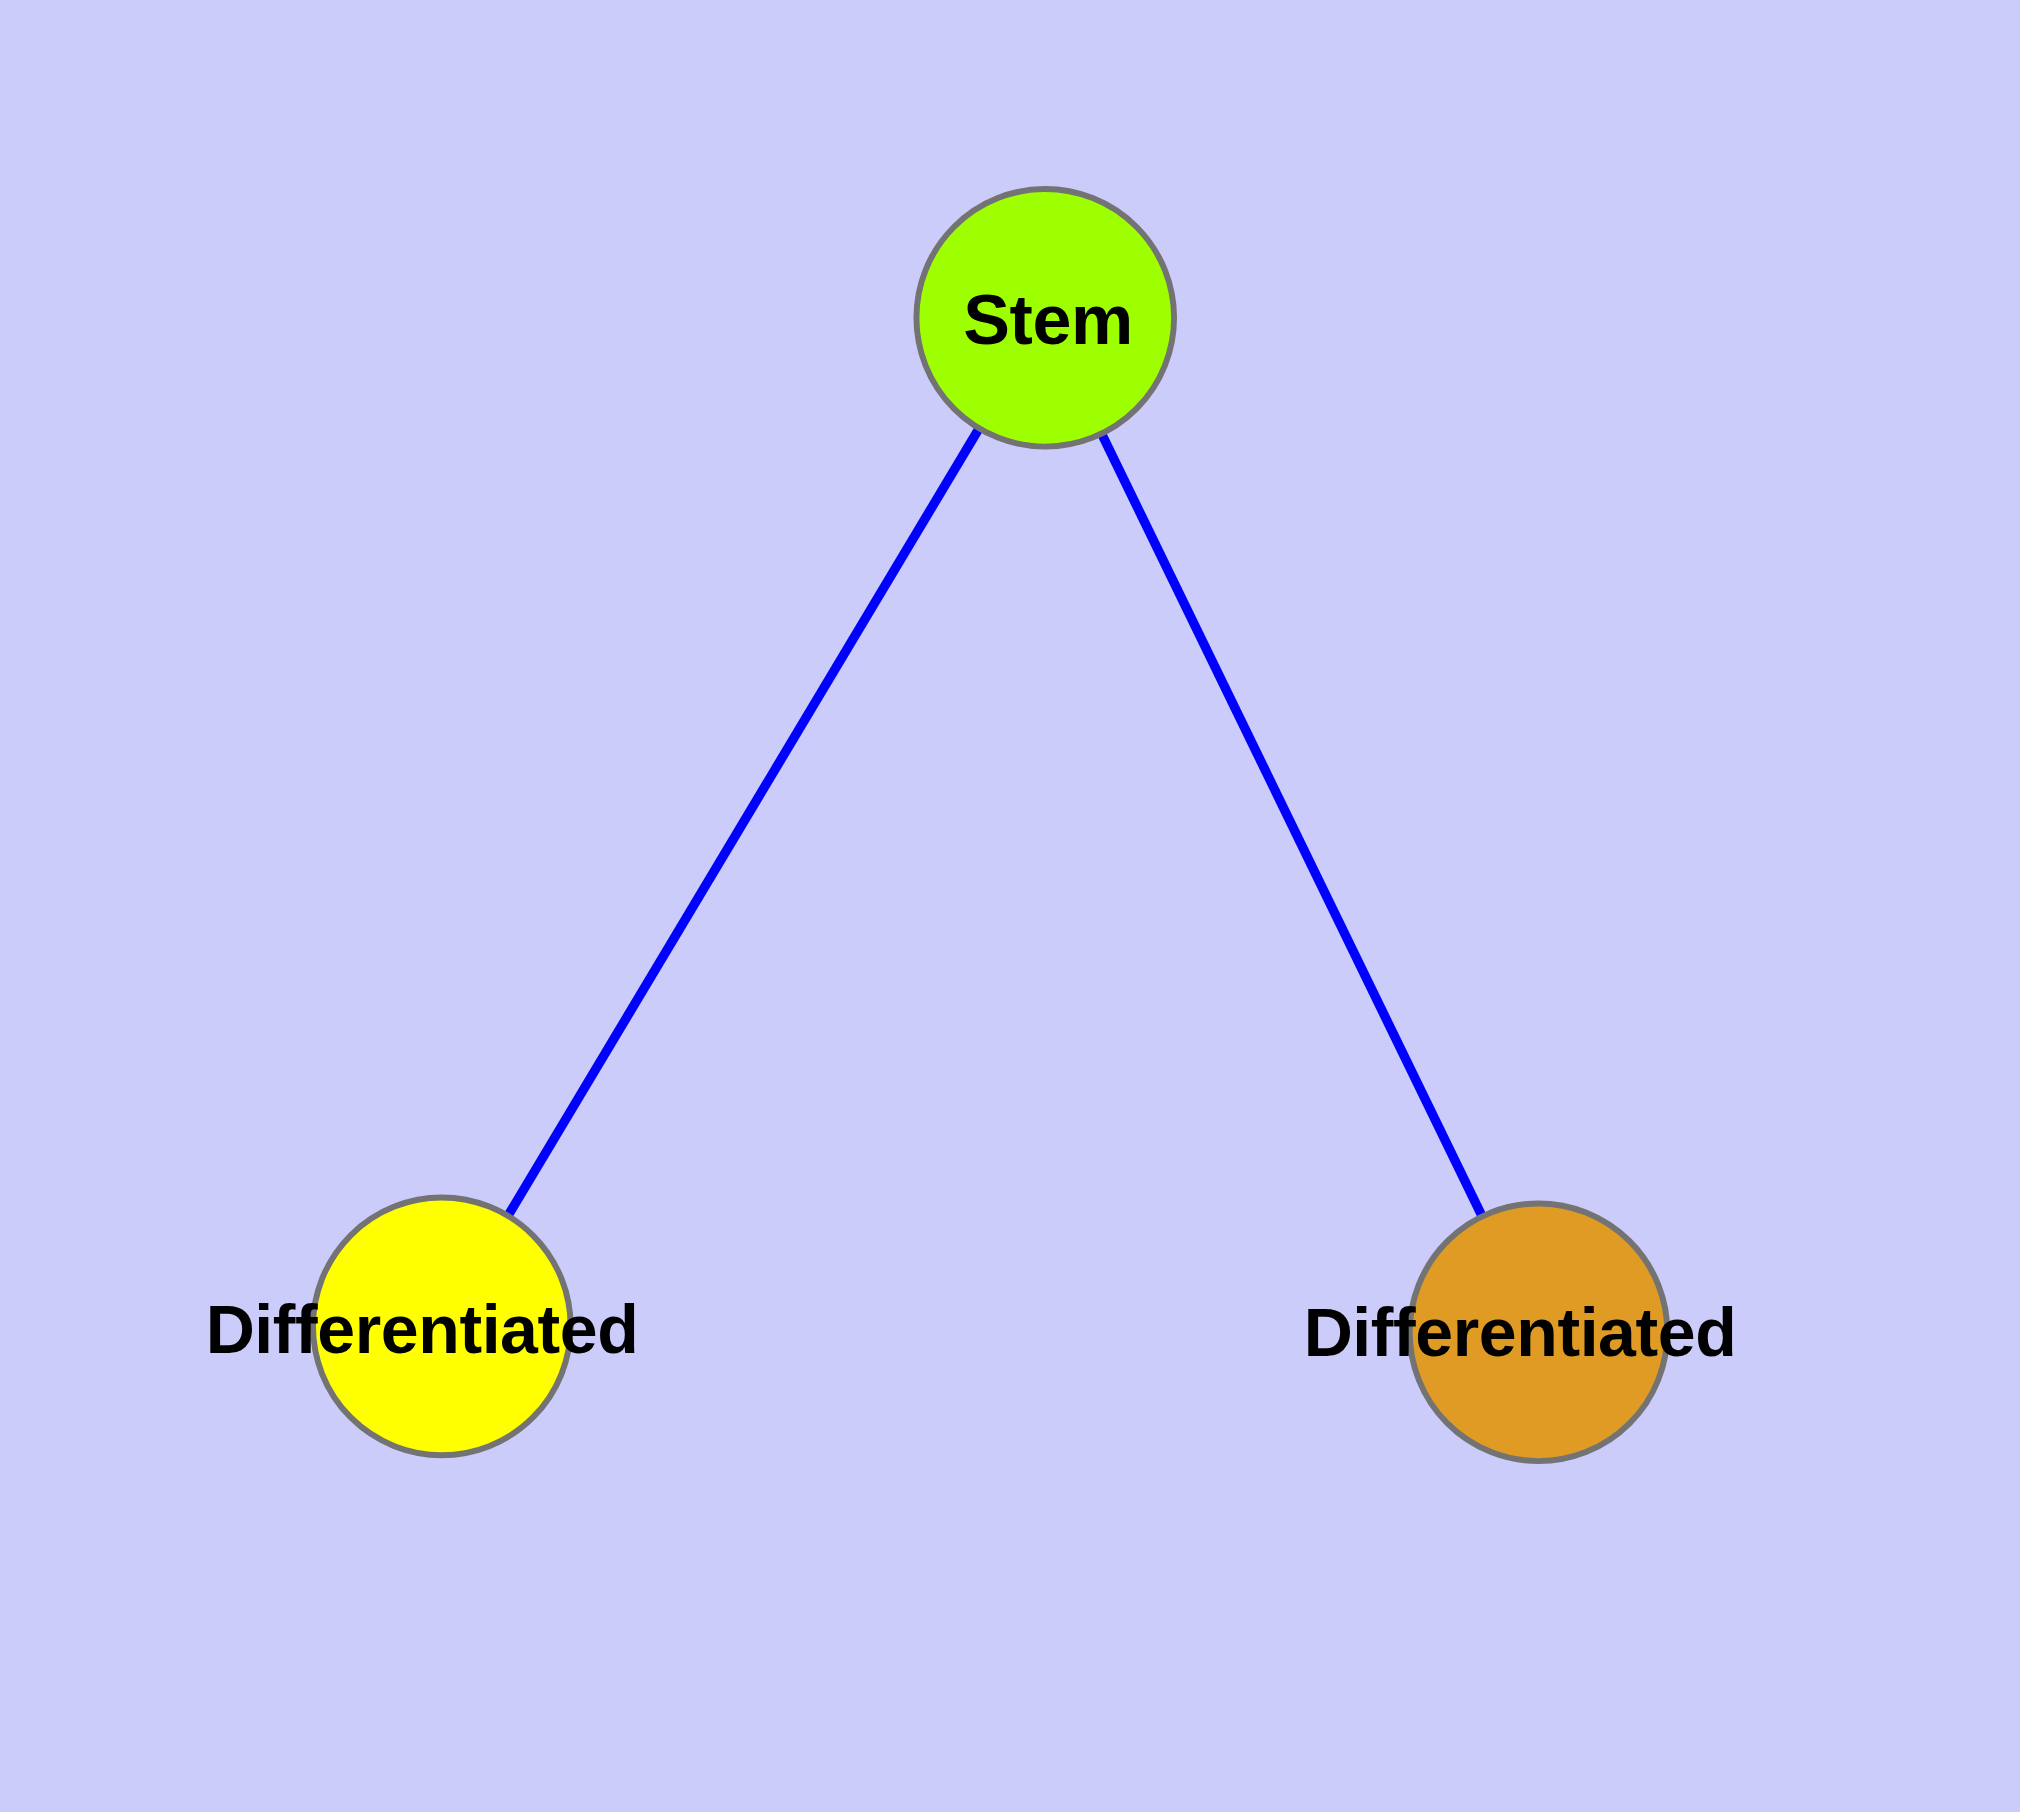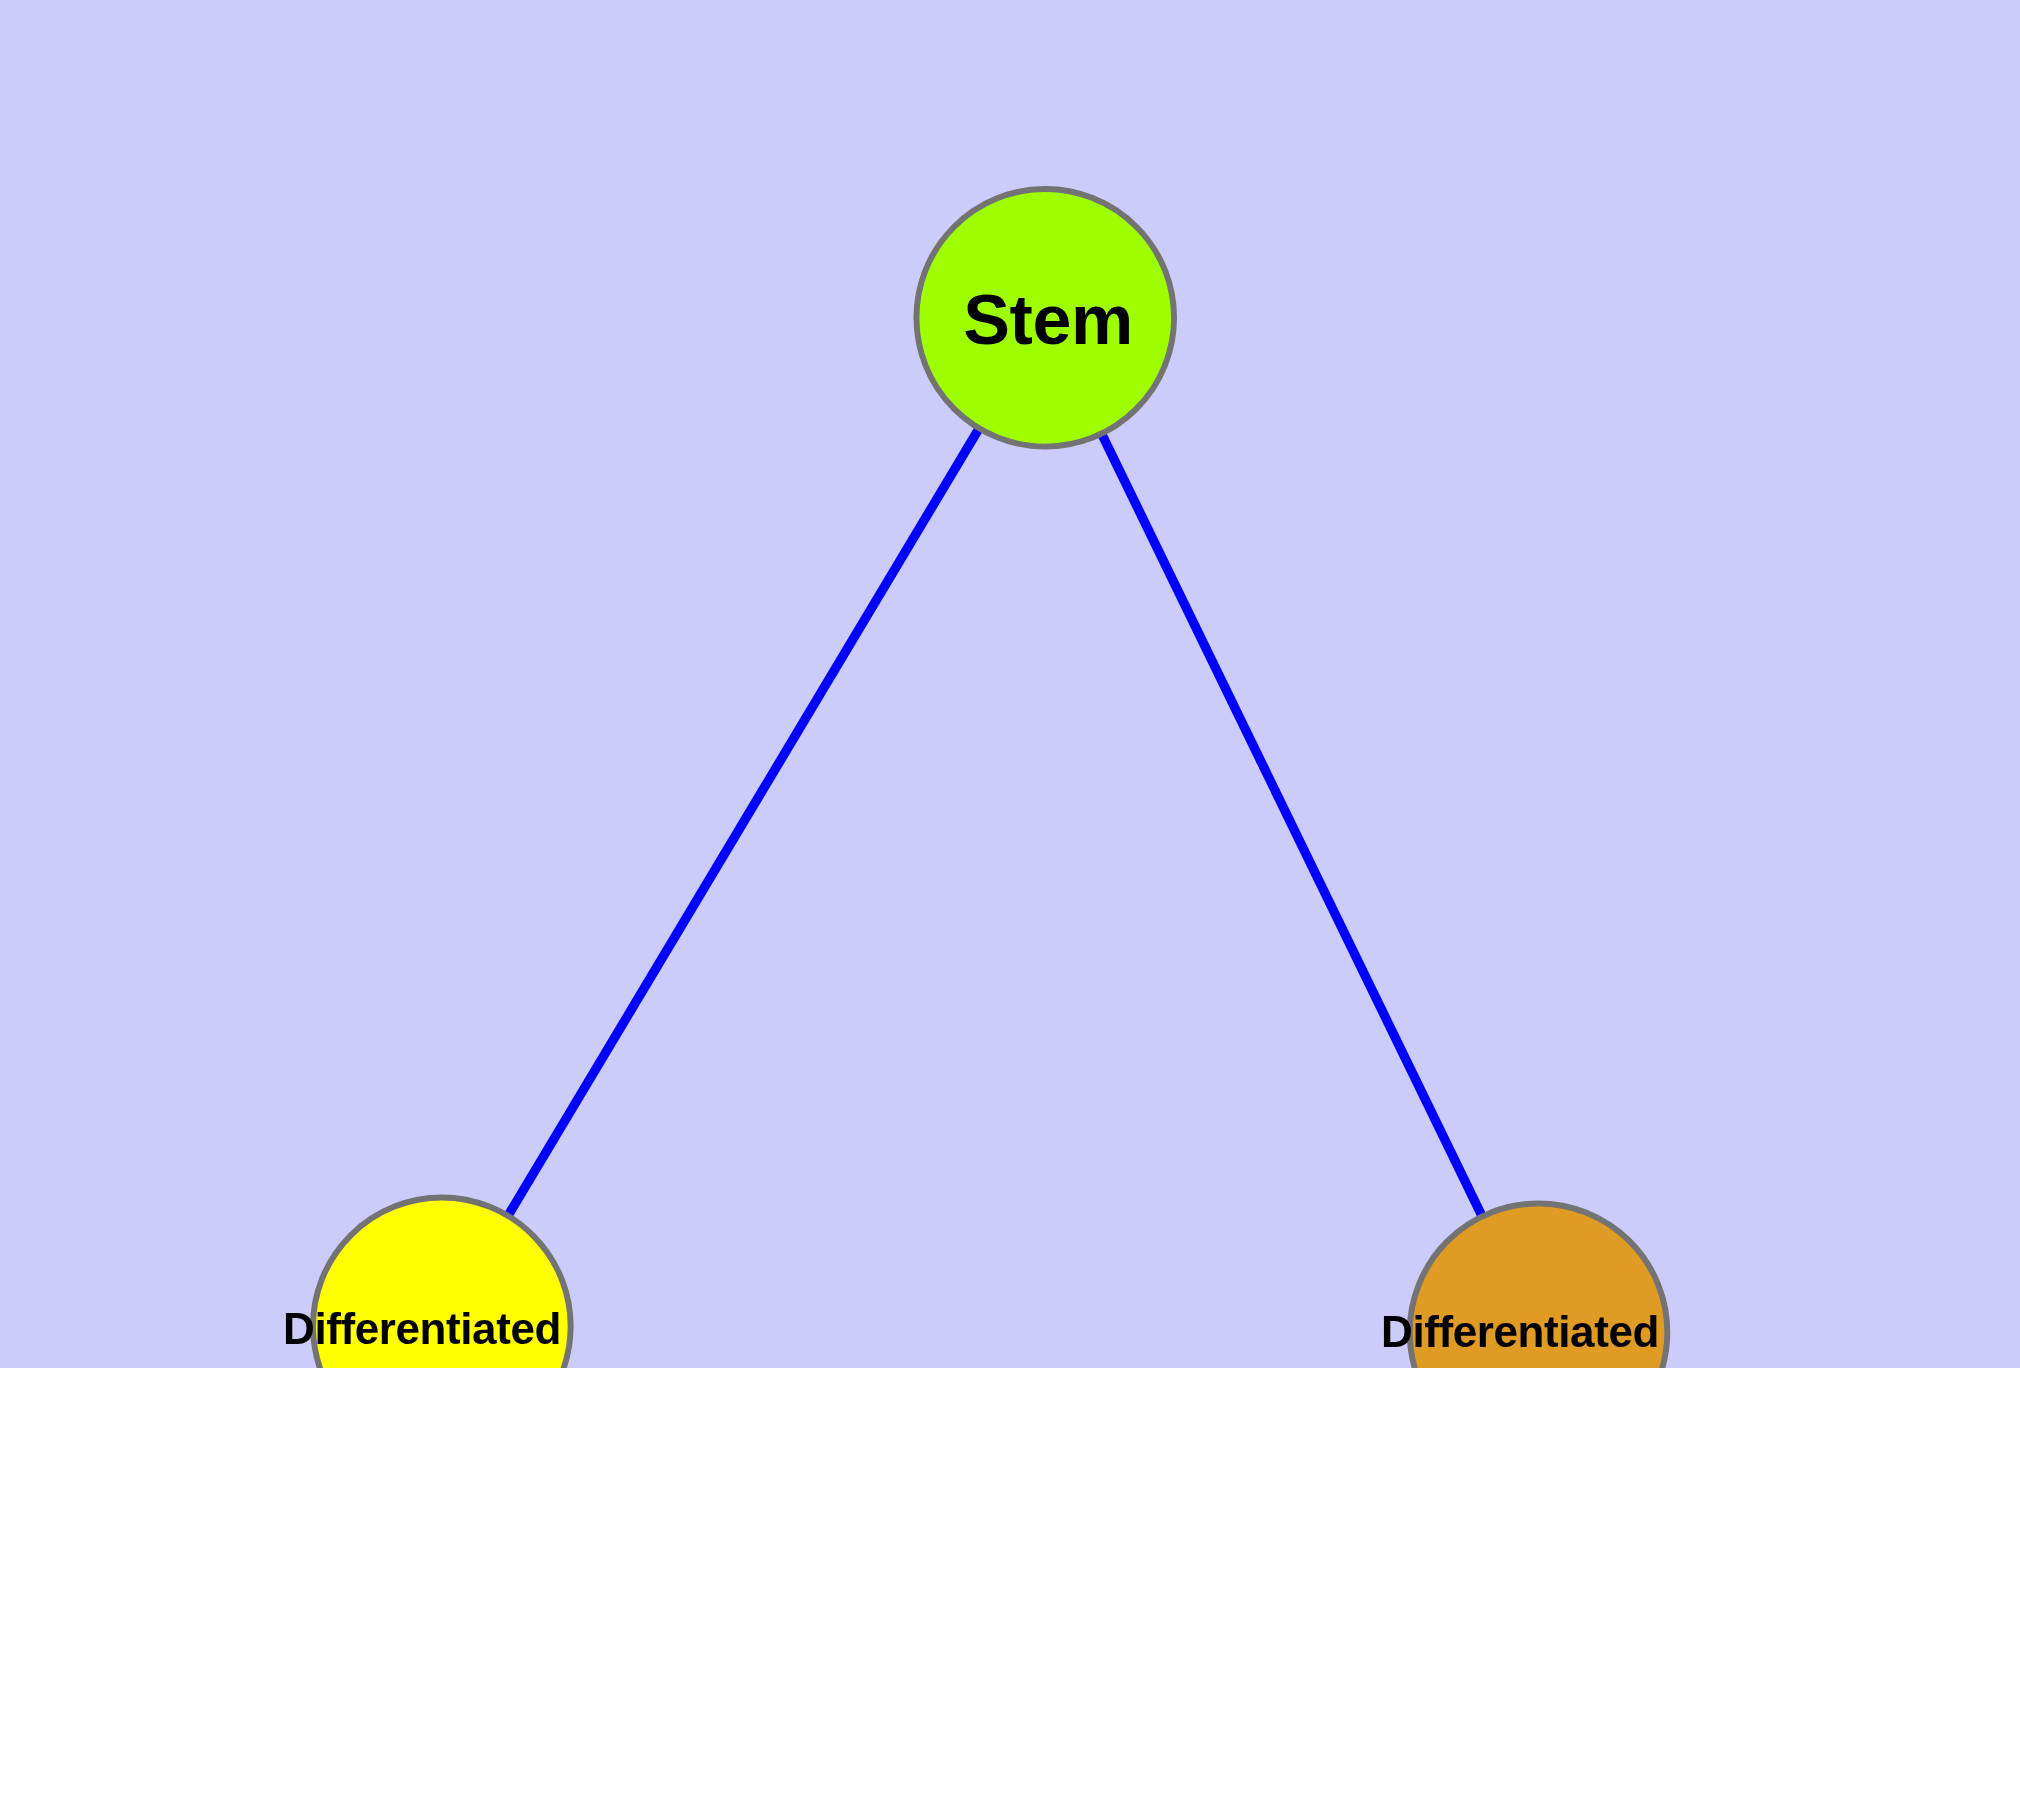--- a/index.html
+++ b/index.html
@@ -32,26 +32,26 @@
     text-align: center;
     font-weight: bold;
     color: #000000;
     white-space: nowrap;
     line-height: 1.12;
     letter-spacing: -0.4px;
     pointer-events: none;
     -webkit-font-smoothing: antialiased;
   }
   .node-label.root-label { font-size: 70px; }
-  .node-label.leaf-label { font-size: 44px; }
+  .node-label.leaf-label { font-size: 68px; }
 </style>
 </head>
 <body>
 
-<div id="canvas" style="width: 2021px; height: 1368px;">
+<div id="canvas" style="width: 2021px; height: 1812px;">
 
   <div id="bg-rect" style="background: rgb(204, 204, 250);"></div>
 
   <svg id="graph-svg" viewBox="0 0 2384 2138" width="2021" height="1812">
     <g id="edges-layer">
         <line x1="1233" y1="375" x2="521" y2="1565" stroke="#0000ff" stroke-width="11" stroke-linecap="butt"></line>
         <line x1="1233" y1="375" x2="1815" y2="1572" stroke="#0000ff" stroke-width="11" stroke-linecap="butt"></line>
       </g>
     <g id="nodes-layer">
         <circle cx="1233" cy="375" r="152" fill="#9eff00" stroke="#737373" stroke-width="7"></circle>

